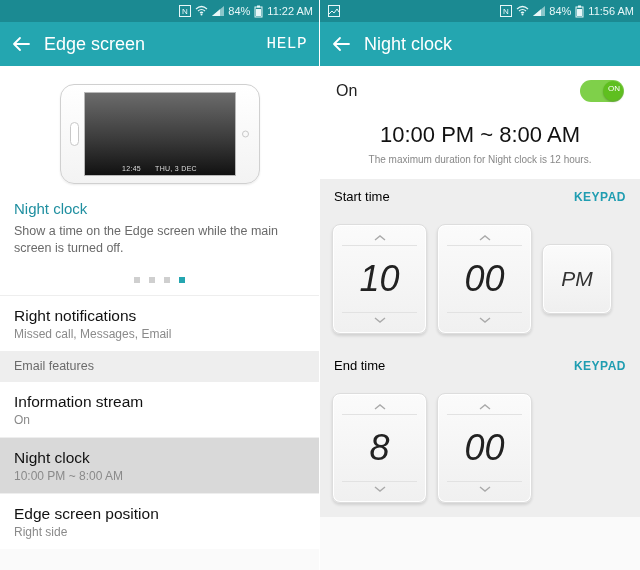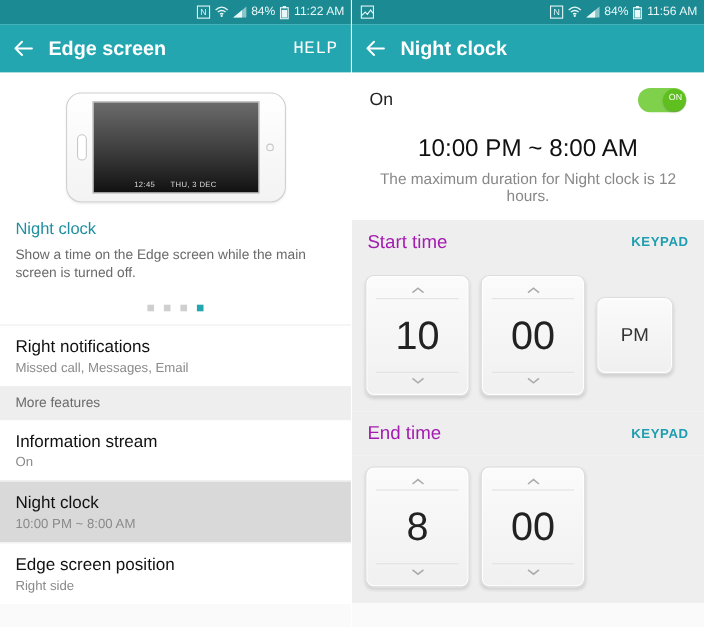--- a/index.html
+++ b/index.html
@@ -6,21 +6,21 @@
   body { background:#fff; width:640px; height:570px; overflow:hidden; }
   .wrap { display:flex; width:640px; height:570px; }
   .pane { width:320px; height:570px; background:#fafafa; position:relative; display:flex; flex-direction:column; }
   .pane.left { border-right:1px solid #fff; }
   
   .status { height:22px; background:#1b8a92; color:#e8f7f8; font-size:11px; display:flex; align-items:center; justify-content:flex-end; padding:0 6px; gap:4px; }
   .status .ico { display:inline-flex; align-items:center; }
   .status .left-ico { margin-right:auto; margin-left:2px; }
   
   .appbar { height:44px; background:#24a6b0; color:#fff; display:flex; align-items:center; padding:0 12px; gap:14px; }
-  .appbar .title { font-size:18px; font-weight:700; flex:1; }
+  .appbar .title { font-size:18px; font-weight:400; flex:1; }
   .appbar .help { font-size:16px; letter-spacing:0.5px;font-family:Liberation Mono, monospace; }
   .back svg { display:block; }
   
   .hero { background:#fff; padding:18px 0 4px 0; display:flex; flex-direction:column; align-items:center; }
   .phone { width:200px; height:100px; border:1px solid #d0d0d0; border-radius:14px; background:linear-gradient(#fff,#f3f3f3); display:flex; align-items:center; justify-content:center; position:relative; box-shadow:0 1px 2px rgba(0,0,0,0.08);}
   .phone::before { content:""; position:absolute; left:9px; top:50%; transform:translateY(-50%); width:7px; height:22px; border:1px solid #c8c8c8; border-radius:5px; background:#fff;}
   .phone::after { content:""; position:absolute; right:10px; top:50%; transform:translateY(-50%); width:5px; height:5px; border:1px solid #c8c8c8; border-radius:50%;}
   .phone .scr { width:152px; height:84px; background:linear-gradient(#6b6b6b 0%, #3c3c3c 55%, #111 100%); border:1px solid #b8b8b8; position:relative; }
   .phone .scr .edge { position:absolute; bottom:3px; width:100%; color:#ddd; font-size:7px; display:flex; justify-content:center; gap:14px; letter-spacing:0.3px;}
   .card { background:#fff; padding:12px 14px 10px 14px; }
@@ -35,29 +35,29 @@
   .row.sel { background:#d9d9d9; }
   .section { background:#eeeeee; color:#6b6b6b; font-size:12.5px; padding:8px 14px; }
   
   .onrow { background:#fff; display:flex; align-items:center; padding:14px 16px; }
   .onrow .onlabel { flex:1; font-size:16px; color:#222; }
   .toggle { width:44px; height:22px; border-radius:11px; background:#7fd04a; position:relative; }
   .toggle::after{ content:""; position:absolute; right:1px; top:1px; width:20px; height:20px; border-radius:50%; background:#5fbf1f; box-shadow:0 1px 2px rgba(0,0,0,0.25);}
   .toggle .tlabel{ position:absolute; right:4px; top:4px; font-size:8px; color:#fff; z-index:2;}
   .range { background:#fff; text-align:center; padding:6px 10px 14px 10px; }
   .range .rg { font-size:22px; color:#111; }
-  .range .note { font-size:14px; color:#888; margin-top:6px;}
+  .range .note { font-size:10px; color:#888; margin-top:6px;}
   .sechead { background:#eeeeee; display:flex; align-items:center; padding:10px 14px; }
-  .sechead .shlabel { flex:1; font-size:17px; color:#a21caf; }
+  .sechead .shlabel { flex:1; font-size:13px; color:#000000; }
   .sechead .keypad { font-size:12px; color:#1f9db1; font-weight:600; letter-spacing:0.5px;}
-  .pickerzone { background:#eeeeee; padding:10px 12px 14px 12px; display:flex; gap:10px; align-items:flex-start; }
+  .pickerzone { background:#eeeeee; padding:10px 12px 14px 12px; display:flex; gap:10px; align-items:flex-start;font-style:italic; }
   .spinner { flex:0 0 95px; height:110px; background:linear-gradient(#fbfbfb,#f0f0f0); border:1px solid #ddd; border-radius:8px; display:flex; flex-direction:column; align-items:center; justify-content:space-between; padding:6px 0; box-shadow:0 2px 3px rgba(0,0,0,0.12), inset 0 0 0 1px #fff;}
   .spinner .num { font-size:36px; font-weight:300; color:#222; line-height:1; flex:1; display:flex; align-items:center; border-top:1px solid #e2e2e2; border-bottom:1px solid #e2e2e2; width:80%; justify-content:center;}
   .spinner .chev { color:#aaa; height:14px; display:flex; align-items:center;}
-  .ampm { flex:0 0 70px; height:70px; align-self:center; background:linear-gradient(#fbfbfb,#efefef); border:1px solid #ddd; border-radius:8px; display:flex; align-items:center; justify-content:center; font-size:17px; color:#333; box-shadow:0 2px 3px rgba(0,0,0,0.12), inset 0 0 0 1px #fff;}
+  .ampm { flex:0 0 70px; height:70px; align-self:center; background:linear-gradient(#fbfbfb,#efefef); border:1px solid #ddd; border-radius:8px; display:flex; align-items:center; justify-content:center; font-size:21px; color:#333; box-shadow:0 2px 3px rgba(0,0,0,0.12), inset 0 0 0 1px #fff;}
   svg { overflow:visible; }
 </style>
 </head>
 <body>
 
 <div class="wrap">
 
   <div class="pane left">
     <div class="status">
       <span class="ico">
@@ -114,21 +114,21 @@
     <div class="dots">
       <div class="dot"></div>
       <div class="dot"></div>
       <div class="dot"></div>
       <div class="dot active"></div>
     </div>
     <div class="row">
       <div class="rtitle">Right notifications</div>
       <div class="rsub">Missed call, Messages, Email</div>
     </div>
-    <div class="section">More features</div>
+    <div class="section">Email features</div>
     <div class="row">
       <div class="rtitle">Information stream</div>
       <div class="rsub">On</div>
     </div>
     <div class="row sel">
       <div class="rtitle">Night clock</div>
       <div class="rsub">10:00 PM ~ 8:00 AM</div>
     </div>
     <div class="row">
       <div class="rtitle">Edge screen position</div>

